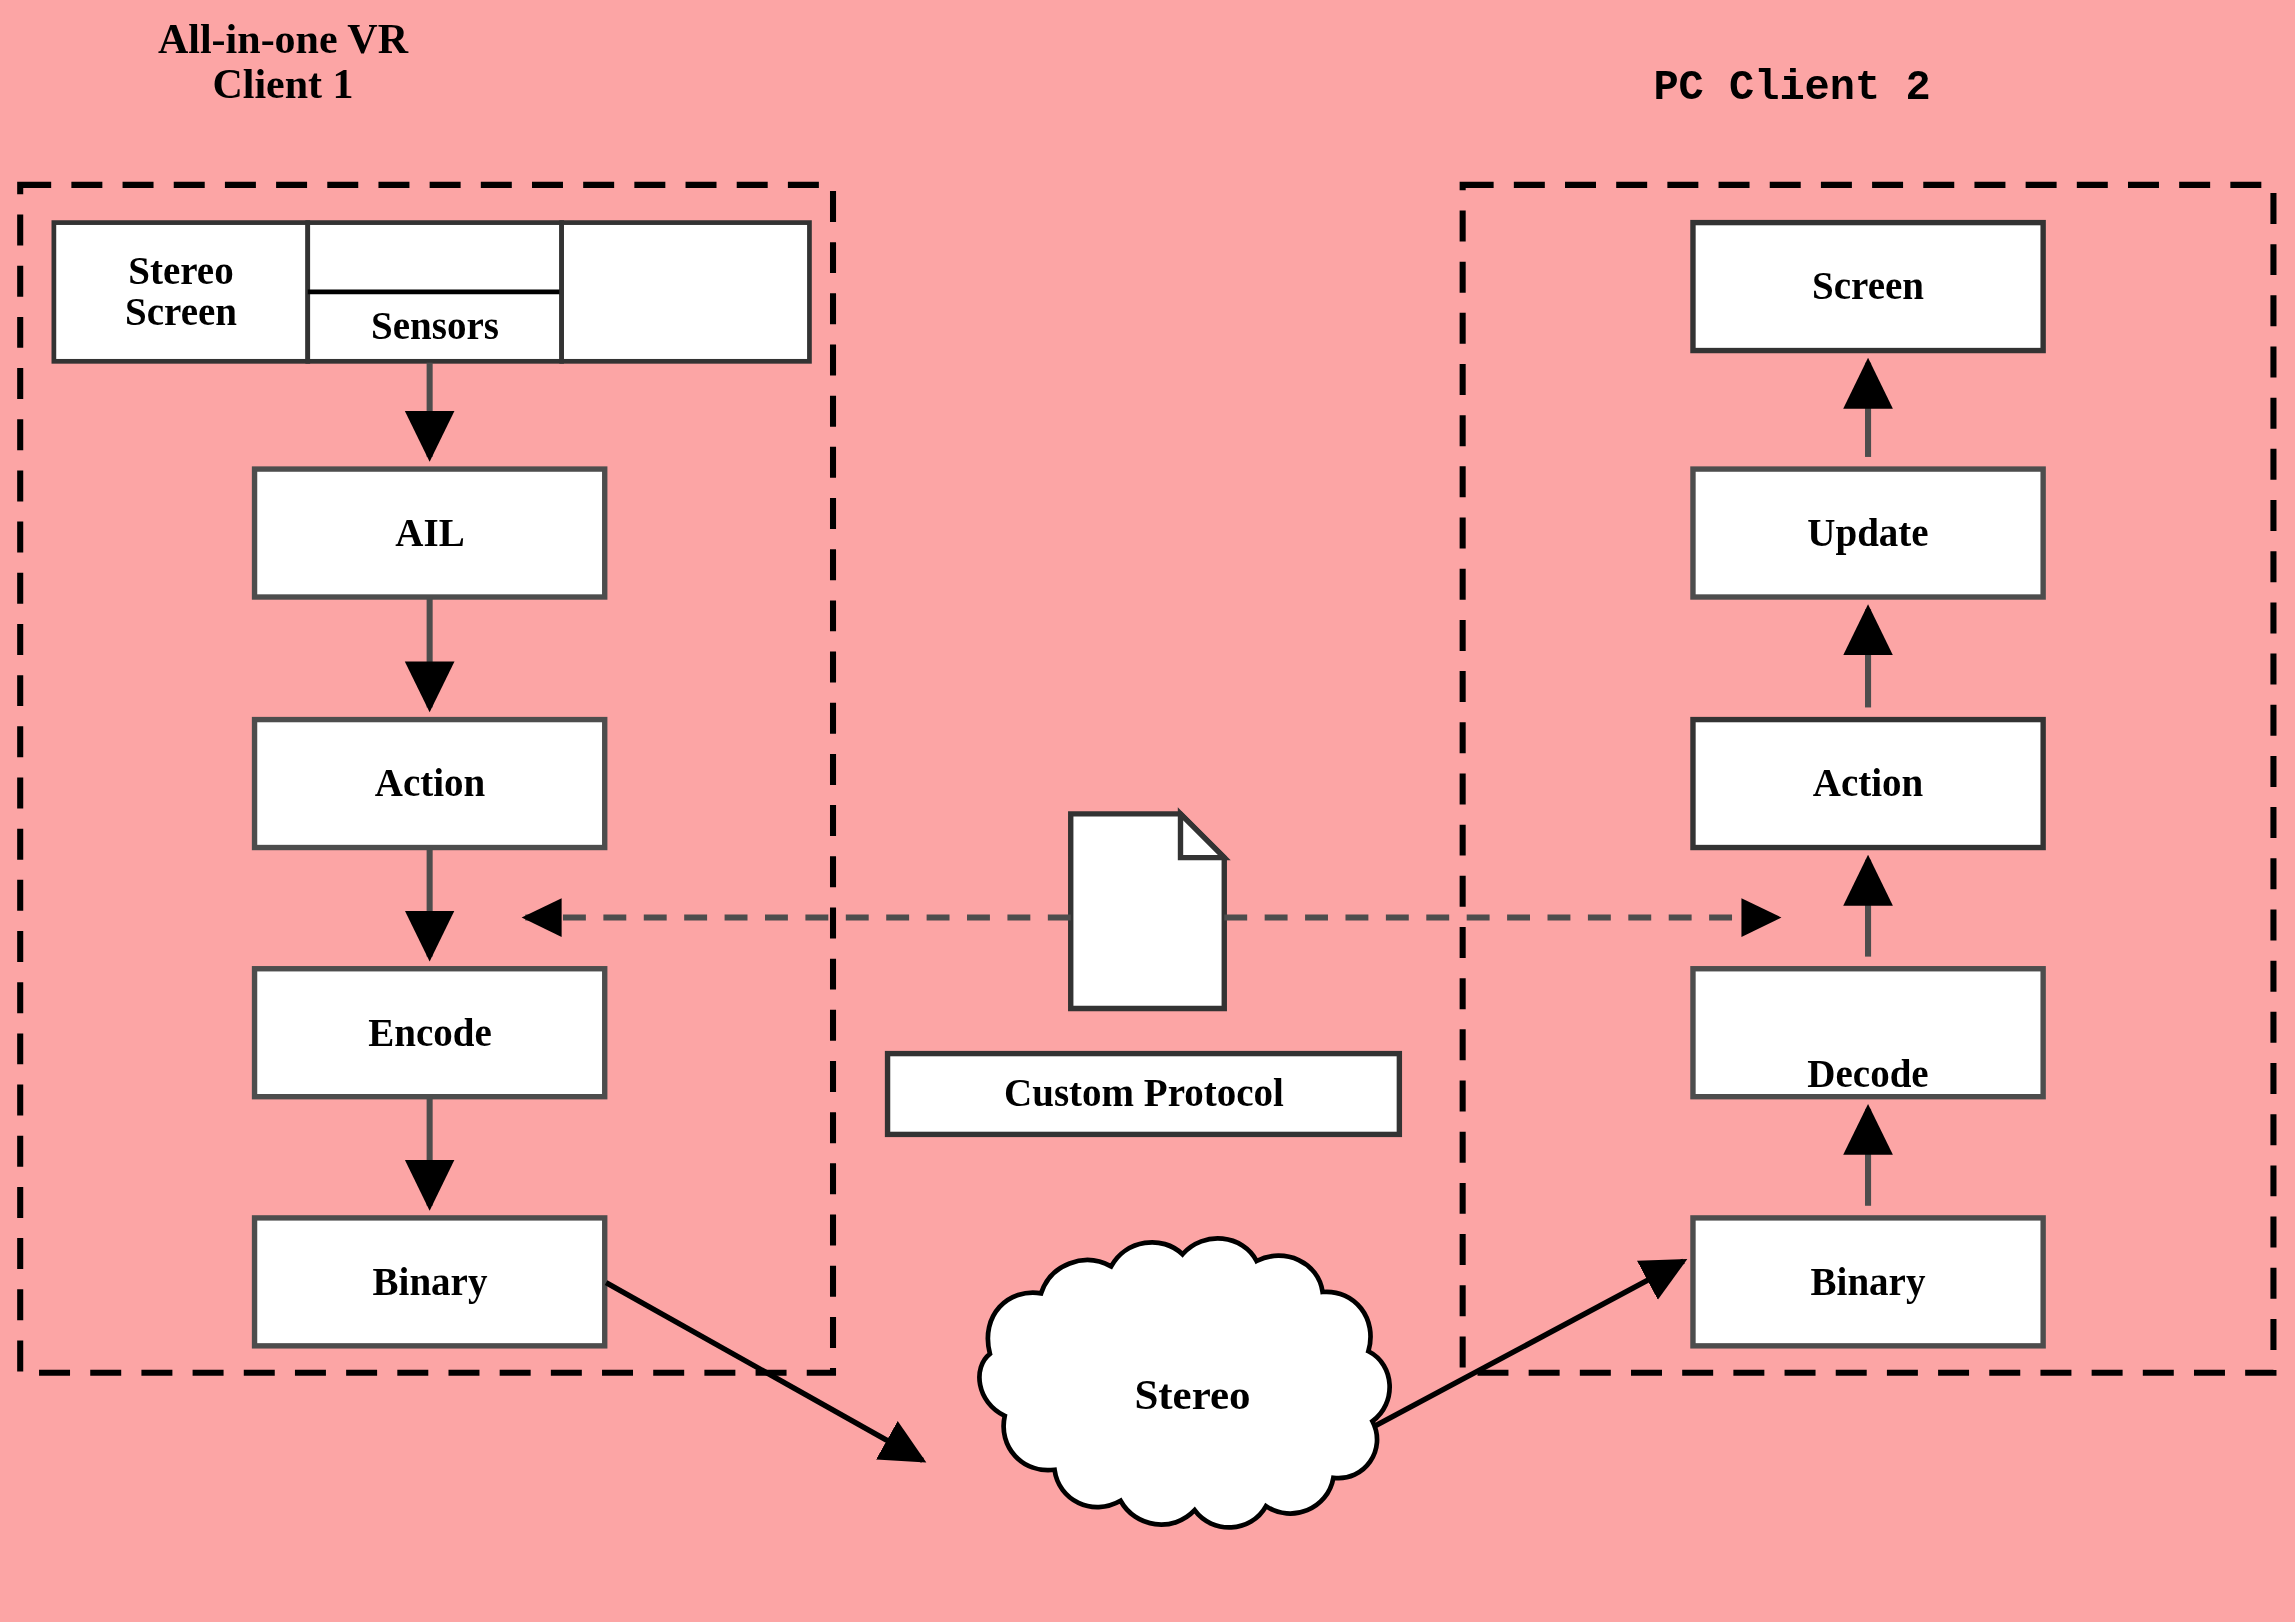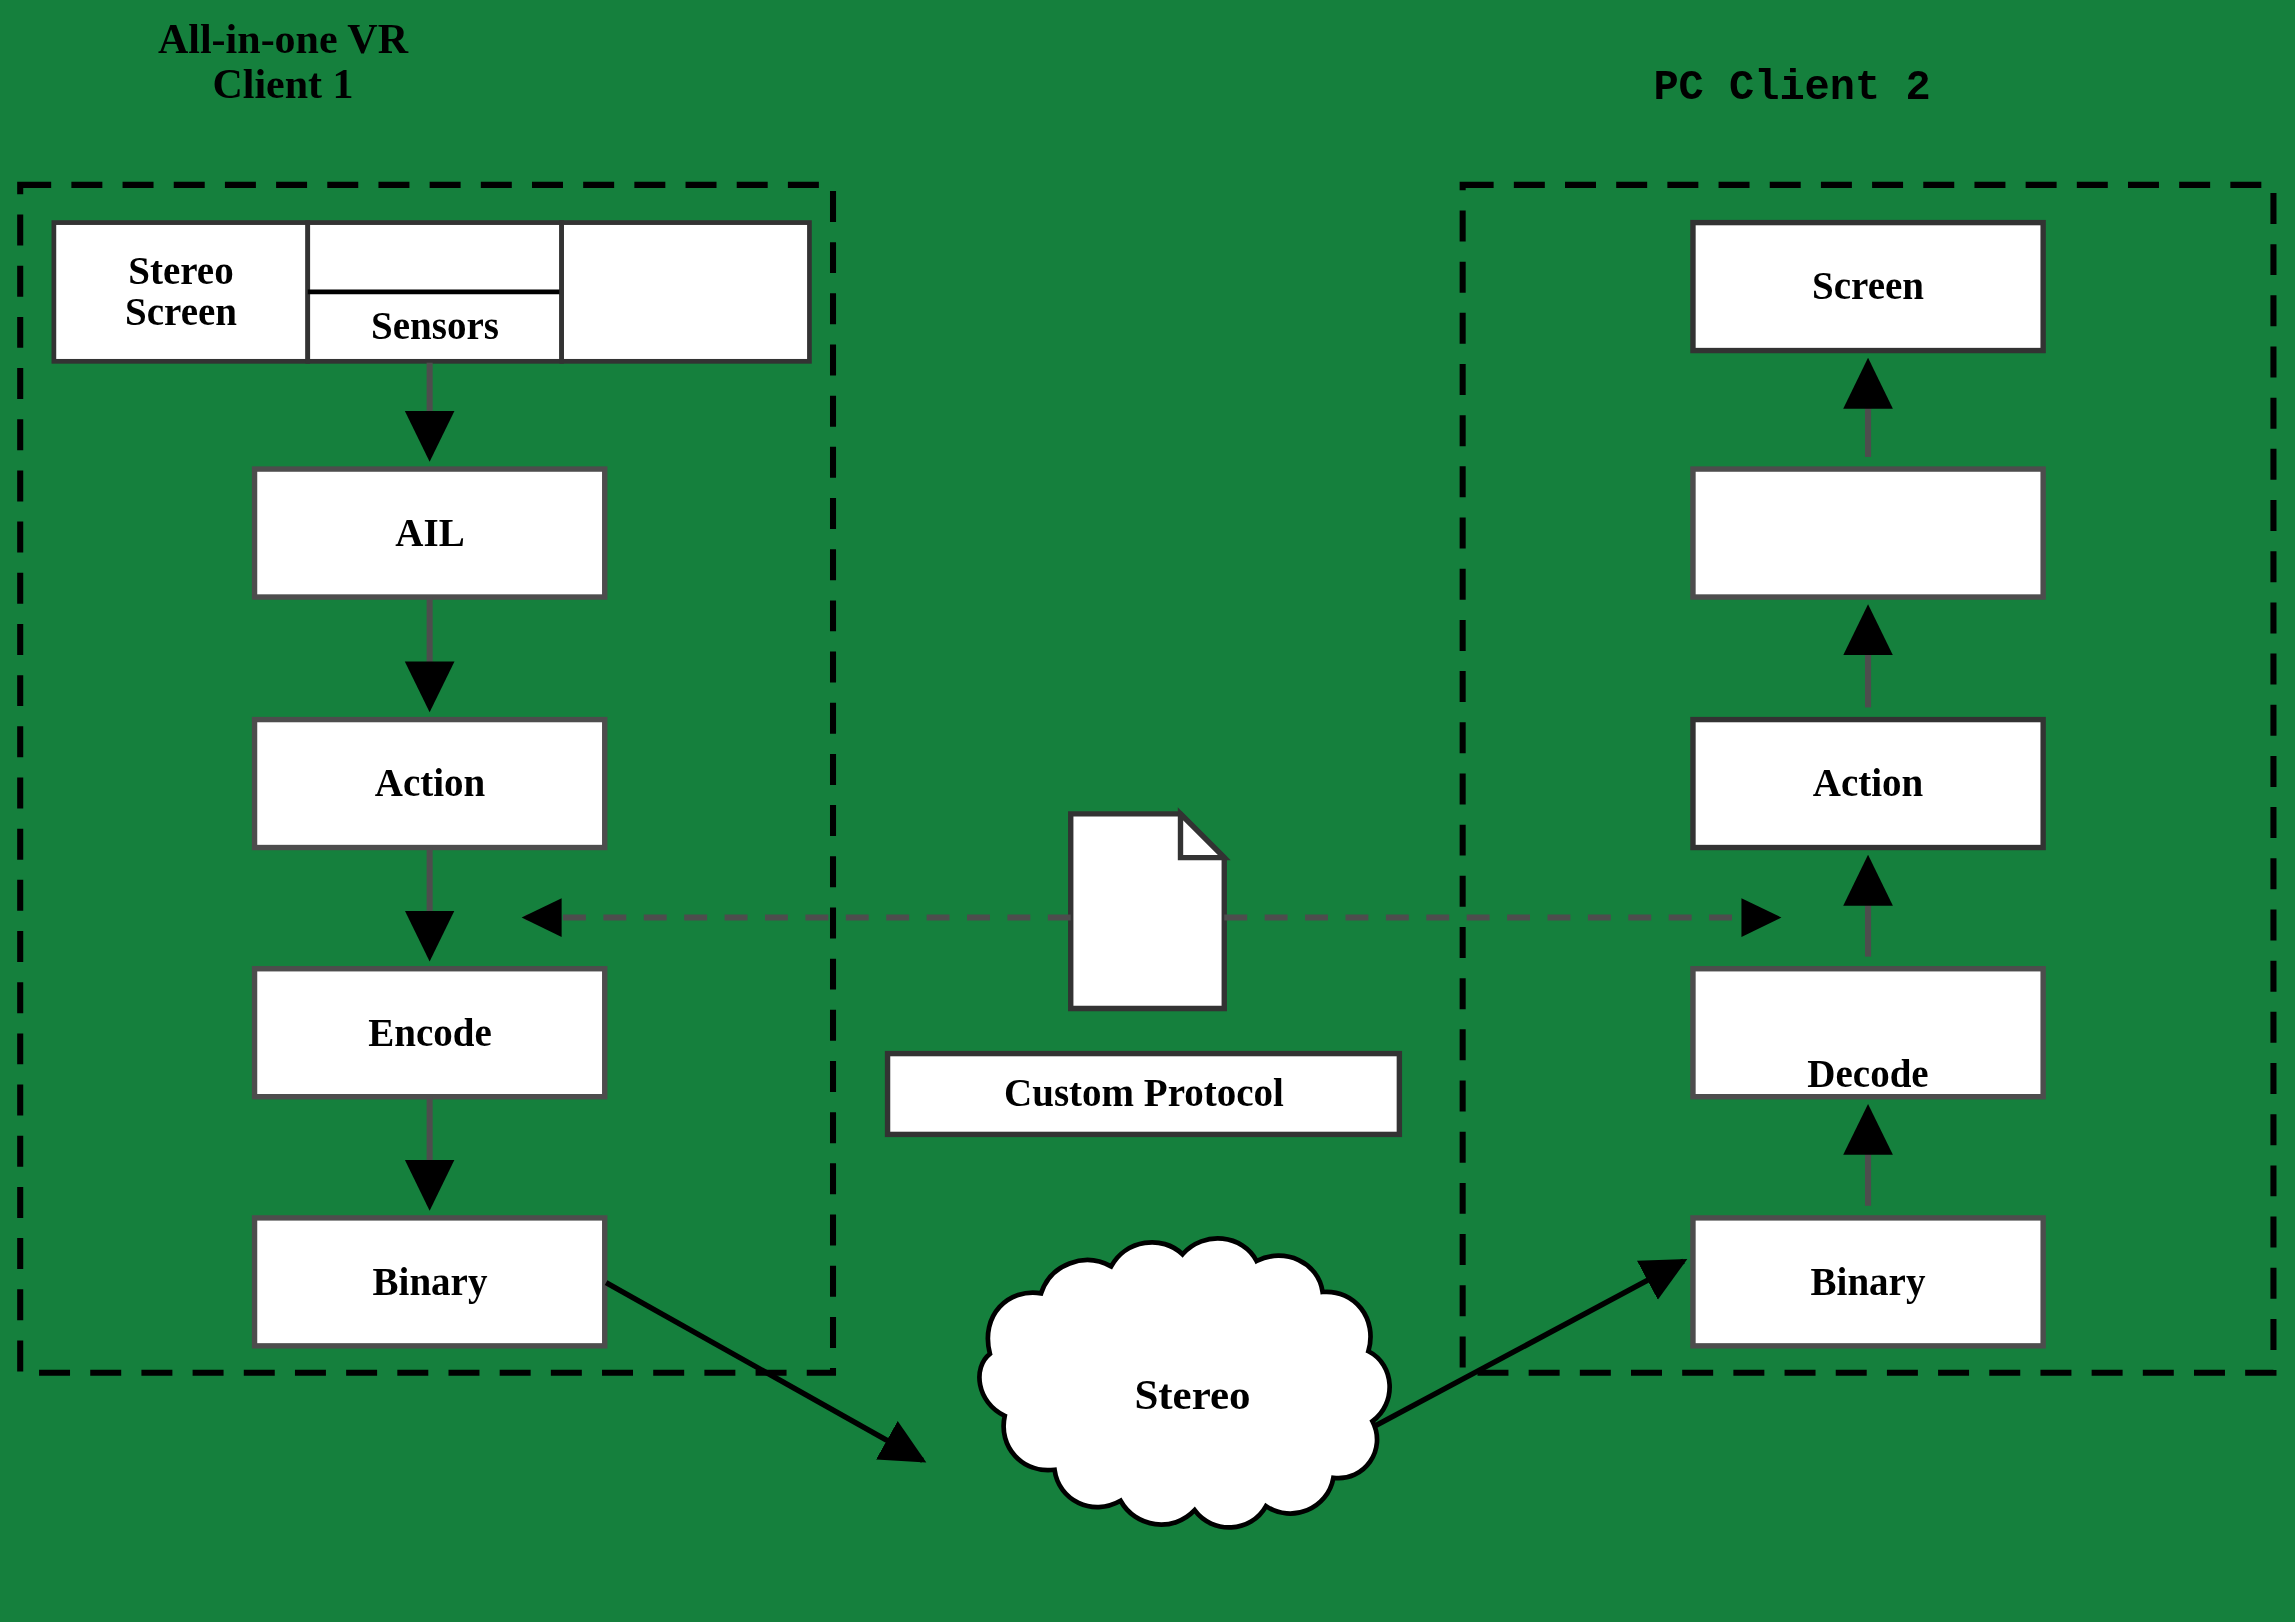--- a/index.html
+++ b/index.html
@@ -4,21 +4,21 @@
 <style>
   html, body {
     margin: 0;
     padding: 0;
     background: #ffffff;
   }
   #stage {
     position: relative;
     width: 2295px;
     height: 1623px;
-    background: #15803d;
+    background: #fca5a5;
     font-family: "Liberation Serif", "DejaVu Serif", serif;
     overflow: hidden;
   }
   #stage svg {
     position: absolute;
     left: 0;
     top: 0;
     width: 2295px;
     height: 1623px;
   }
@@ -127,20 +127,21 @@
   <div class="lbl boxtext" style="left:255px; top:469px; width:350px; height:128px;">AIL</div>
 
   <div class="lbl boxtext" style="left:255px; top:719px; width:350px; height:128px;">Action</div>
 
   <div class="lbl boxtext" style="left:255px; top:969px; width:350px; height:128px;">Encode</div>
 
   <div class="lbl boxtext" style="left:255px; top:1218px; width:350px; height:128px;">Binary</div>
 
   <div class="lbl boxtext" style="left:1693px; top:222px; width:350px; height:128px;">Screen</div>
 
+  <div class="lbl boxtext" style="left:1693px; top:469px; width:350px; height:128px;">Update</div>
 
   <div class="lbl boxtext" style="left:1693px; top:719px; width:350px; height:128px;">Action</div>
 
   <div class="lbl boxtext" style="left:1693px; top:1010px; width:350px; height:128px;">Decode</div>
 
   <div class="lbl boxtext" style="left:1693px; top:1218px; width:350px; height:128px;">Binary</div>
 
   <div class="lbl protocoltext" style="left:888px; top:1053px; width:512px; height:81px;">Custom Protocol</div>
 
   <div class="lbl cloudtext" style="left:1078px; top:1361px; width:229px; height:67px;">Stereo</div>

